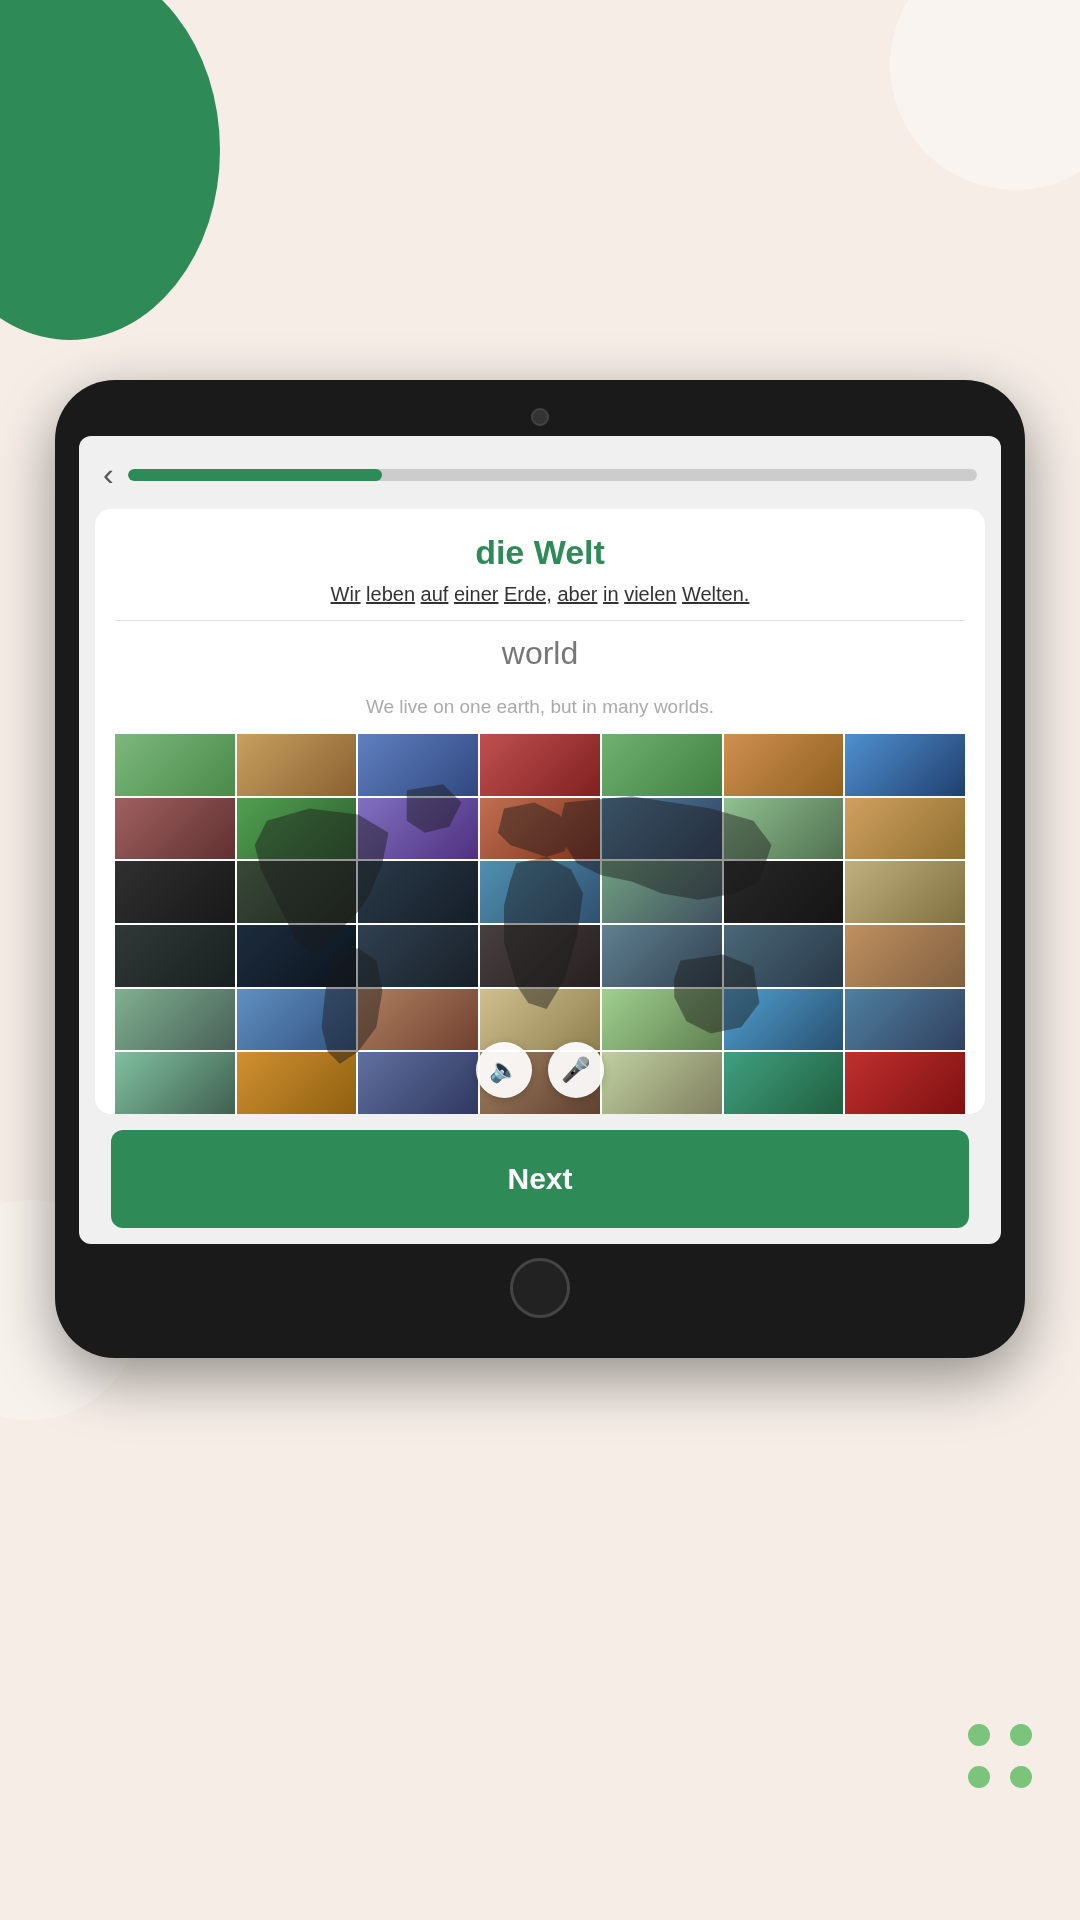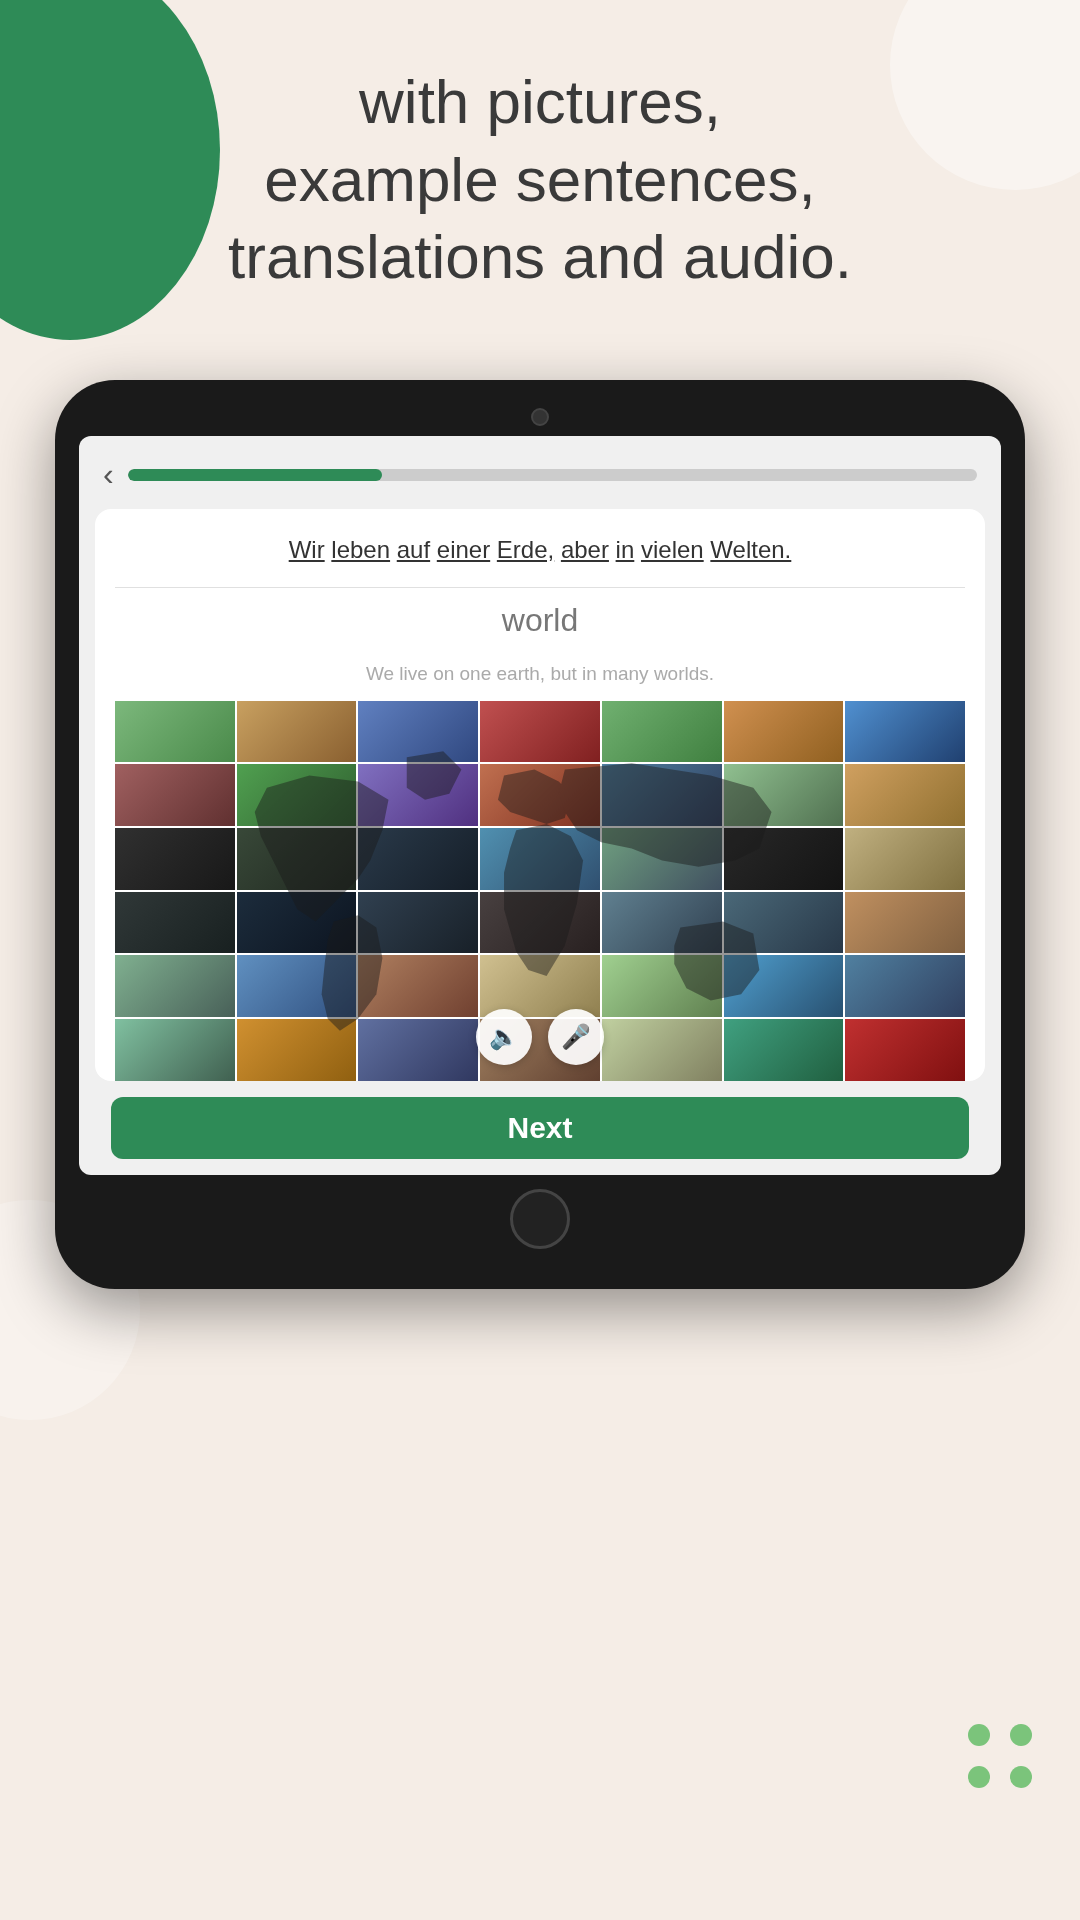--- a/index.html
+++ b/index.html
@@ -166,23 +166,23 @@
     .word-german {
       text-align: center;
       font-size: 34px;
       font-weight: 700;
       color: #2e8b57;
       margin-bottom: 8px;
     }
 
     .example-sentence {
       text-align: center;
-      font-size: 24px;
+      font-size: 20px;
       color: #333;
-      margin-bottom: 20px;
+      margin-bottom: 12px;
       line-height: 1.4;
     }
 
     .example-sentence u {
       text-decoration: underline;
     }
 
     .divider {
       border: none;
       border-top: 1px solid #e0e0e0;
@@ -312,21 +312,21 @@
     }
 
     
     .next-btn-wrapper {
       background-color: #f0f0f0;
       padding: 16px;
     }
 
     .next-btn {
       width: 100%;
-      padding: 14px;
+      padding: 32px;
       background-color: #2e8b57;
       color: #fff;
       font-size: 30px;
       font-weight: 600;
       border: none;
       border-radius: 12px;
       cursor: pointer;
       text-align: center;
     }
 
@@ -349,38 +349,38 @@
 
 <div class="bg-dots-bottom-right">
   <div class="dot"></div>
   <div class="dot"></div>
   <br>
   <div class="dot"></div>
   <div class="dot"></div>
 </div>
 
 <div class="header-text">
-  <div class="header-subtitle">with pictures,<br>example sentences,<br>translations and audio.</div>
 </div>
 
 <div class="tablet-wrapper">
   <div class="tablet-outer">
     <div class="tablet-camera"></div>
 
     <div class="tablet-screen">
       <div class="screen-inner">
 
         <div class="progress-bar-row">
           <span class="back-btn">‹</span>
           <div class="progress-track">
             <div class="progress-fill" style="width: 30%"></div>
           </div>
         </div>
 
         <div class="word-card">
+          <div class="word-german">die Welt</div>
           <div class="example-sentence">
             <u>Wir</u> <u>leben</u> <u>auf</u> <u>einer</u> <u>Erde,</u> <u>aber</u> <u>in</u> <u>vielen</u> <u>Welten.</u>
           </div>
           <hr class="divider">
           <div class="word-english">world</div>
           <div class="word-translation">We live on one earth, but in many worlds.</div>
 
           <div class="image-mosaic">
             <div class="mosaic-grid">
               <div class="mosaic-cell"></div>

